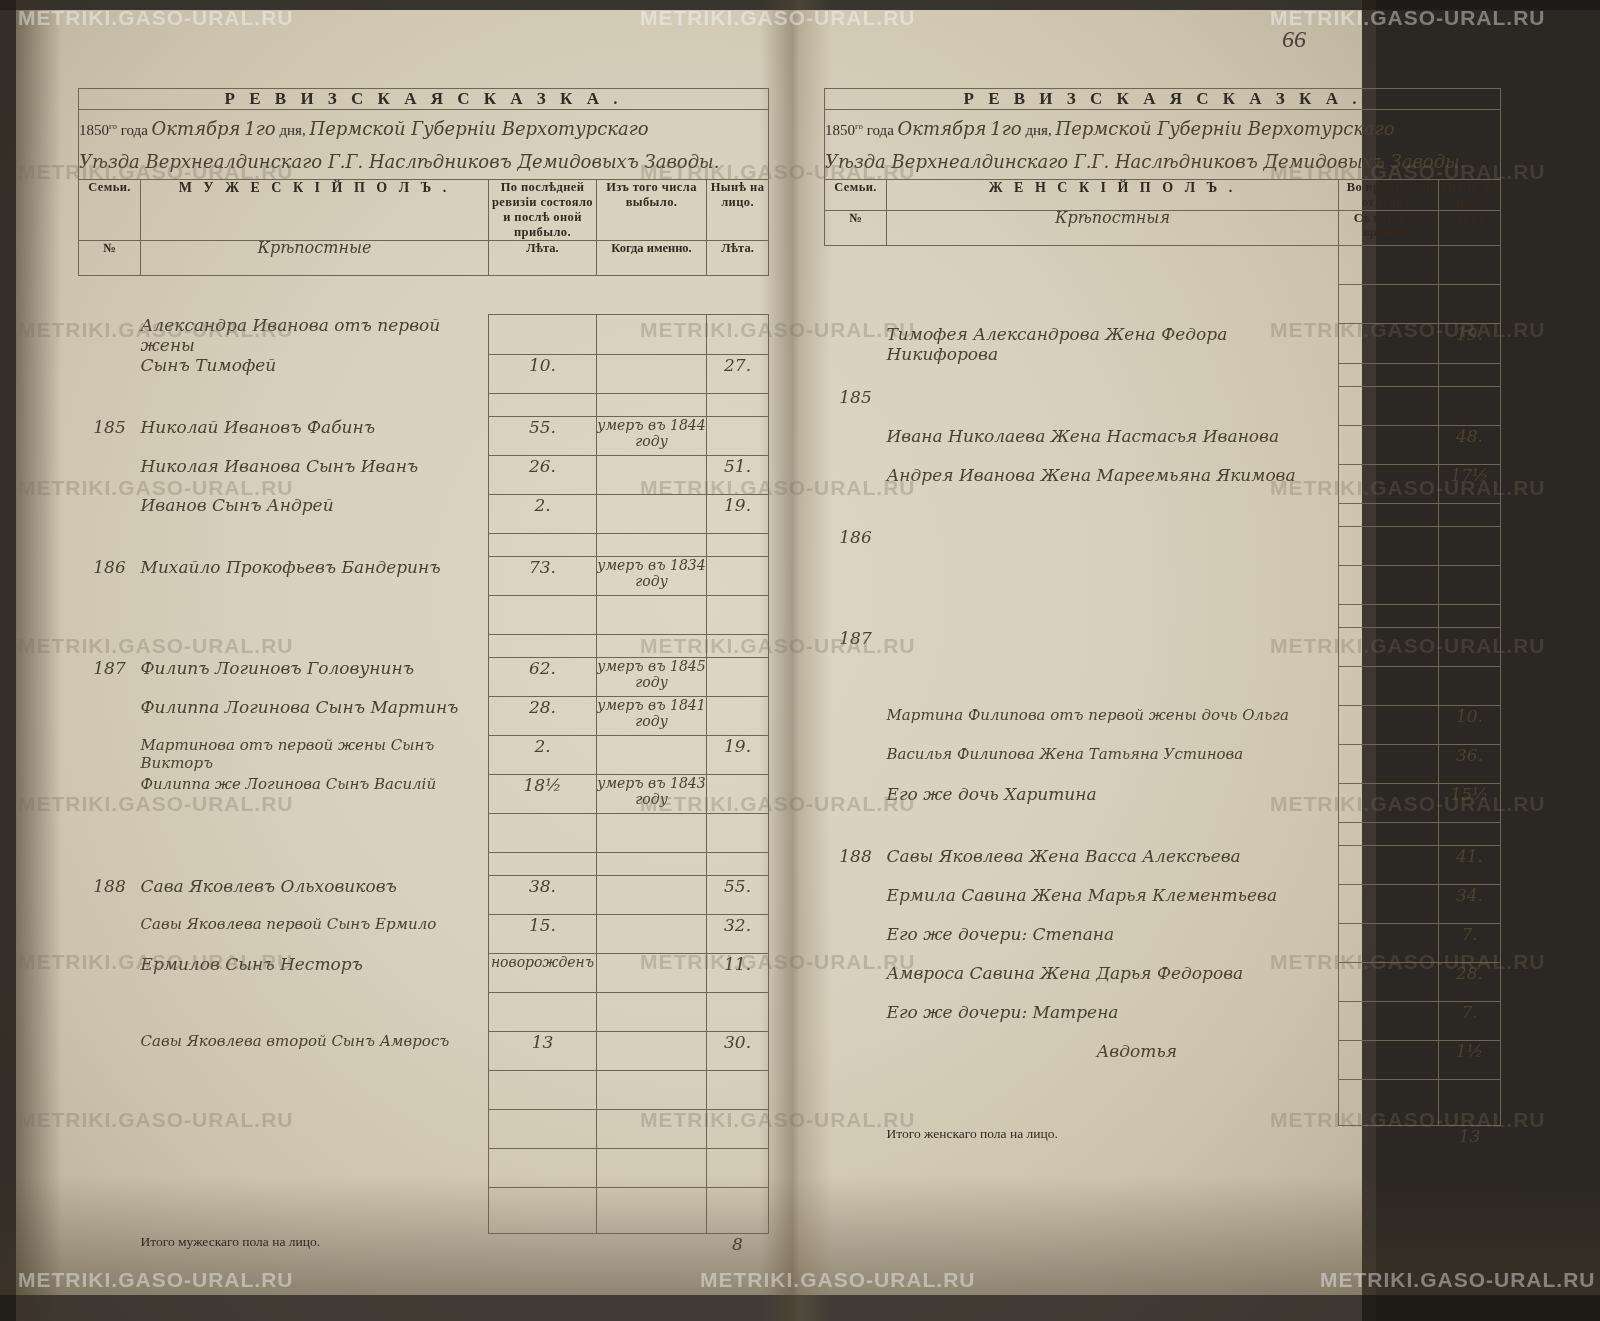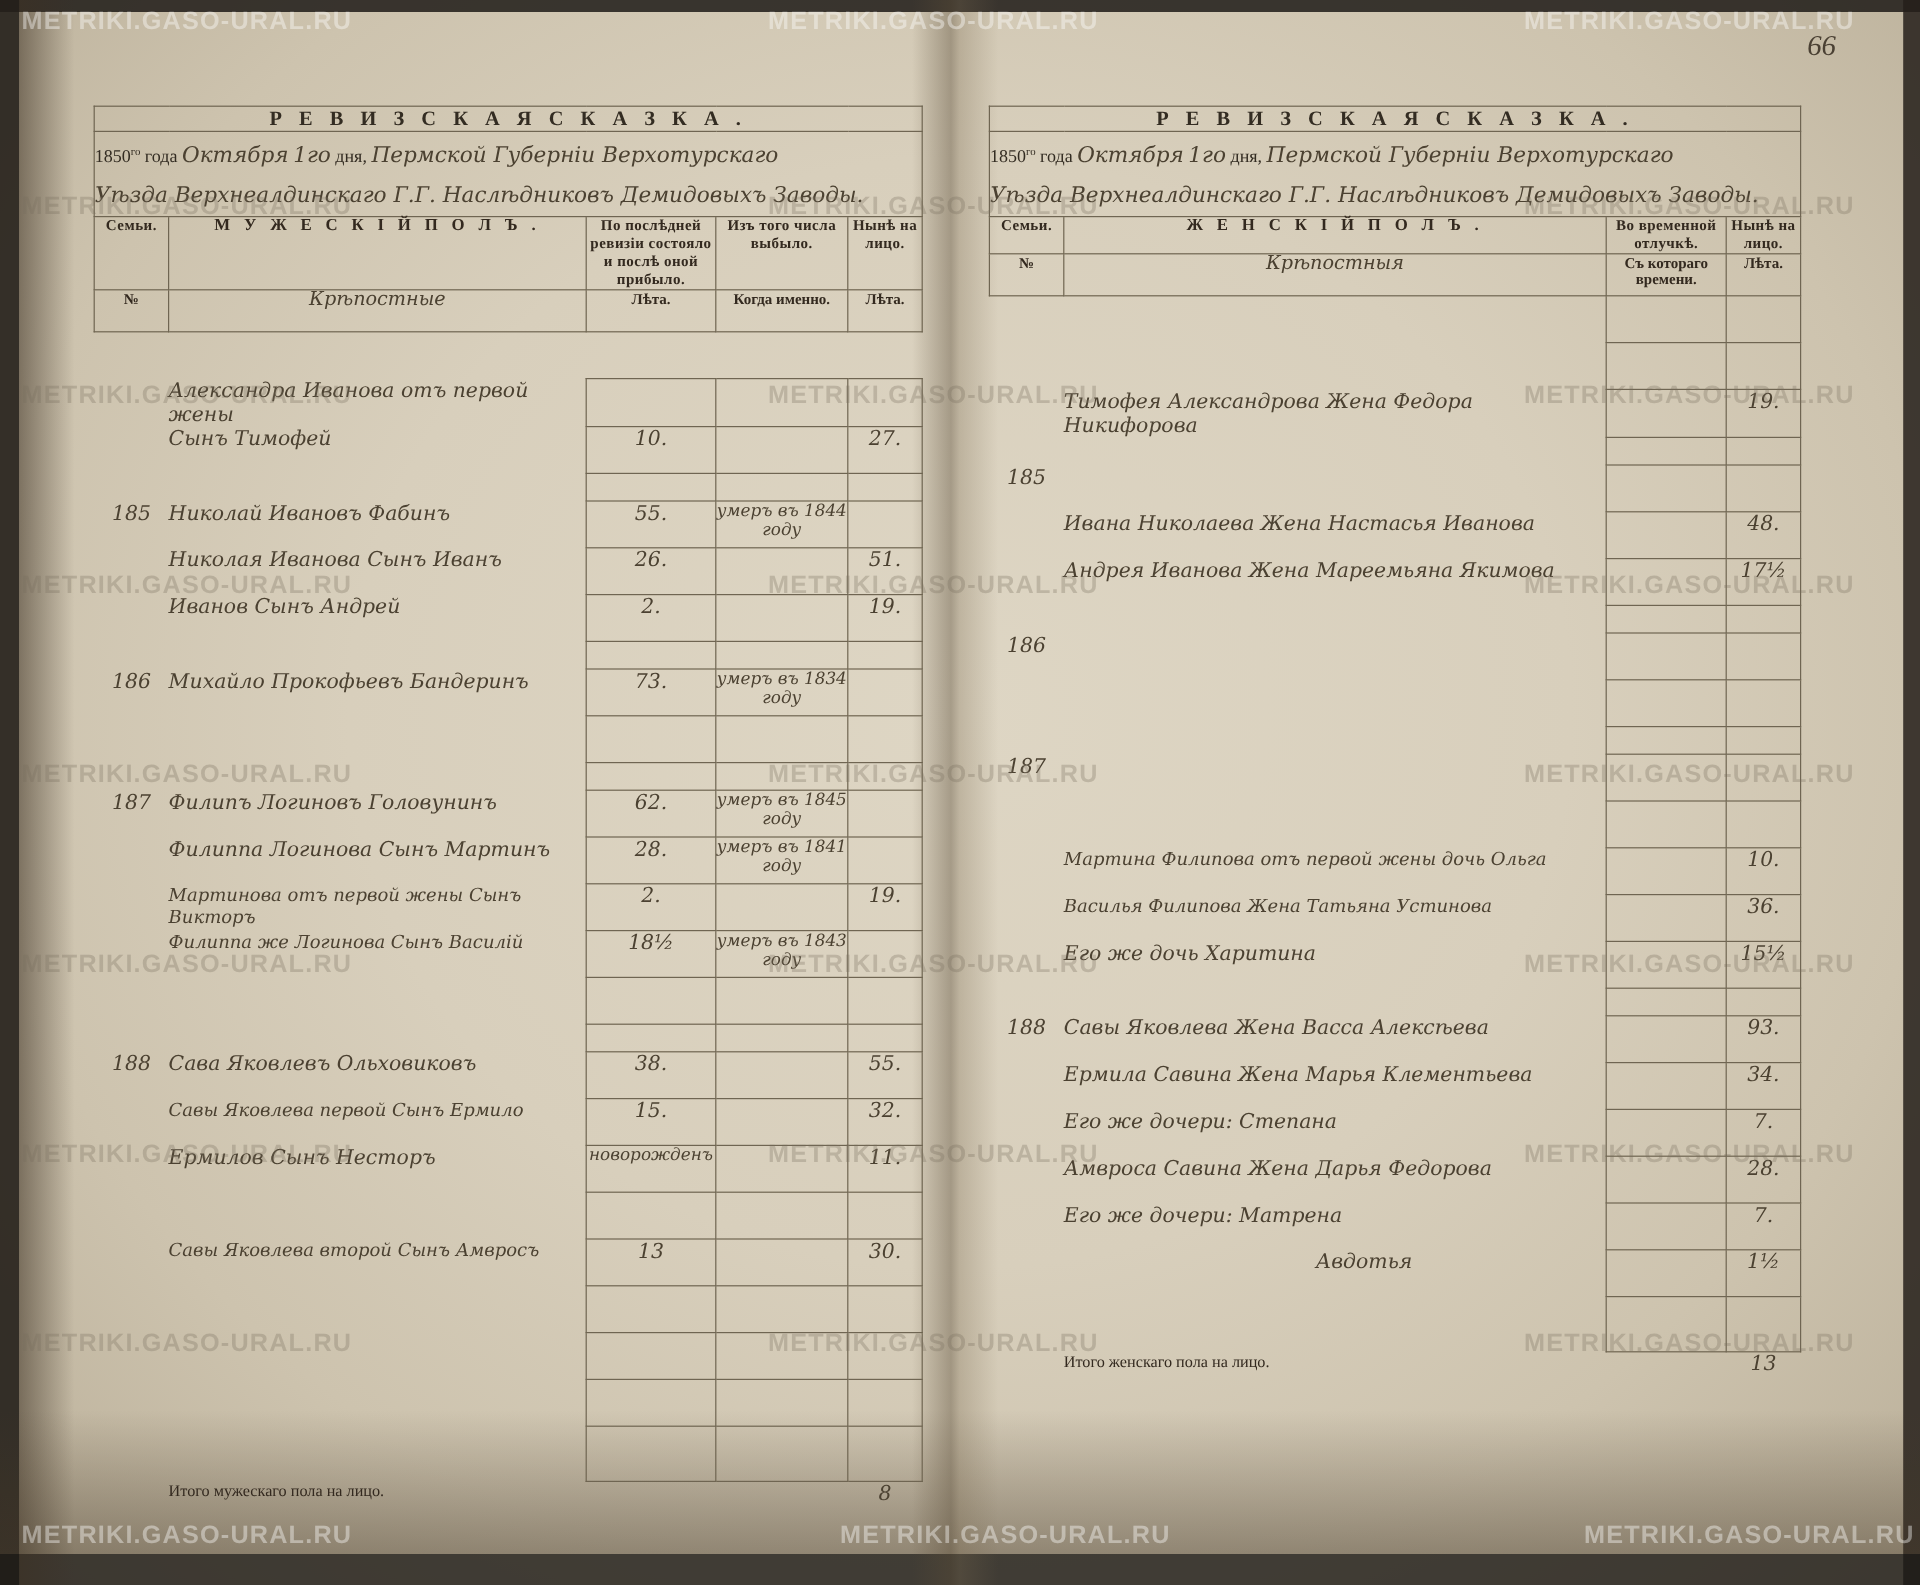--- a/index.html
+++ b/index.html
@@ -2,21 +2,21 @@
 <html><head>
 <meta charset="utf-8">
 <style>
   html,body{margin:0;padding:0;}
   body{
     width:1600px;height:1321px;overflow:hidden;
     background:#2b2722;
     font-family:"Liberation Serif", serif;
   }
   .page{
-    position:relative;width:1600px;height:1321px;
+    position:relative;width:1376px;height:1321px;
     background:
       radial-gradient(ellipse at 50% 45%, #ded6c4 0%, #d8cfbc 45%, #cdc3ae 72%, #b9ae98 100%);
   }
   
   .frame-top{position:absolute;left:0;top:0;width:1600px;height:10px;background:#1d1a16;opacity:.85;}
   .frame-left{position:absolute;left:0;top:0;width:16px;height:1321px;background:#241f1a;opacity:.9;}
   .frame-right{position:absolute;right:0;top:0;width:14px;height:1321px;background:#241f1a;opacity:.85;}
   .frame-bottom{position:absolute;left:0;bottom:0;width:1600px;height:26px;background:#1d1a16;opacity:.8;}
 
   
@@ -504,21 +504,21 @@
             <td class="nb" style="border-top:1px solid #6f6552"></td>
             <td class="nb" style="border-top:1px solid #6f6552"></td>
             <td></td>
             <td></td>
           </tr>
 
       <tr class="row">
         <td class="c-fam nb hand">188</td>
         <td class="c-name nb hand">Савы Яковлева   Жена   Васса Алексѣева</td>
         <td class="c-when hand"></td>
-        <td class="c-num hand">93.</td>
+        <td class="c-num hand">41.</td>
       </tr>
       <tr class="row">
         <td class="c-fam nb hand"></td>
         <td class="c-name nb hand">Ермила Савина   Жена   Марья Клементьева</td>
         <td class="c-when hand"></td>
         <td class="c-num hand">34.</td>
       </tr>
       <tr class="row">
         <td class="c-fam nb hand"></td>
         <td class="c-name nb hand">Его же дочери:   Степана</td>

